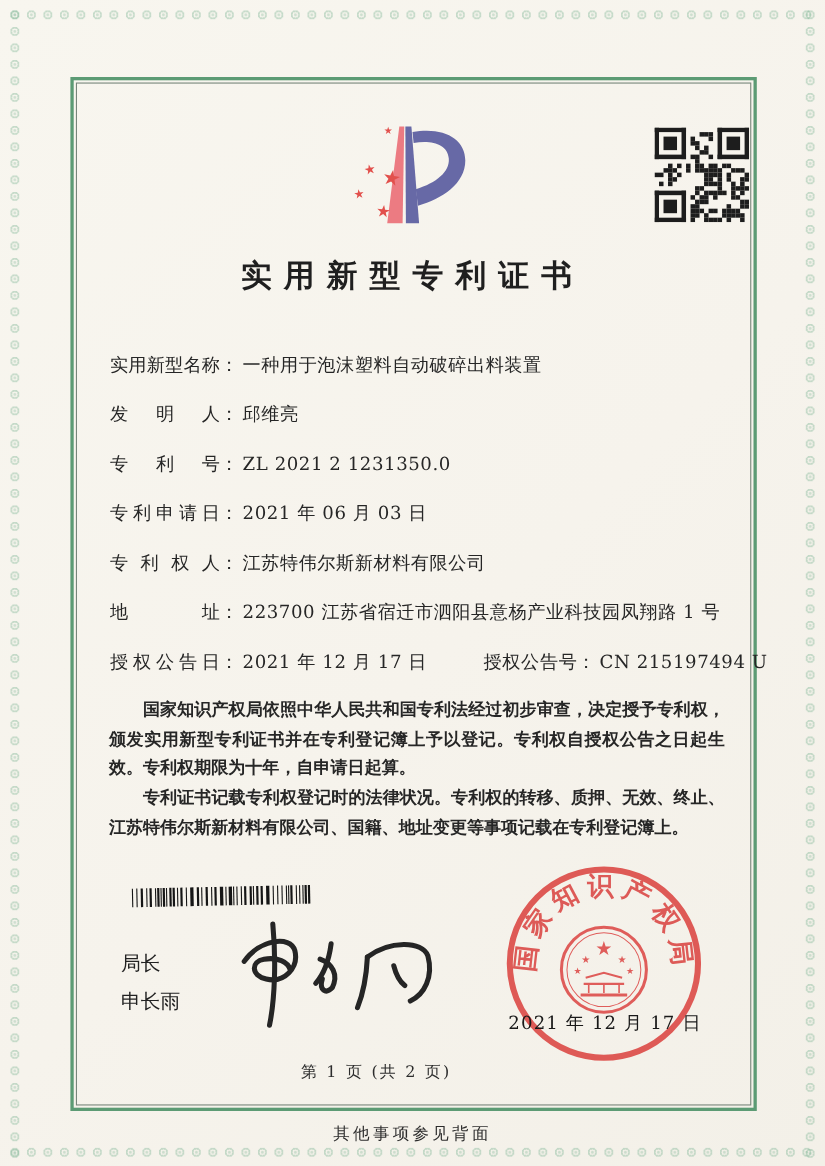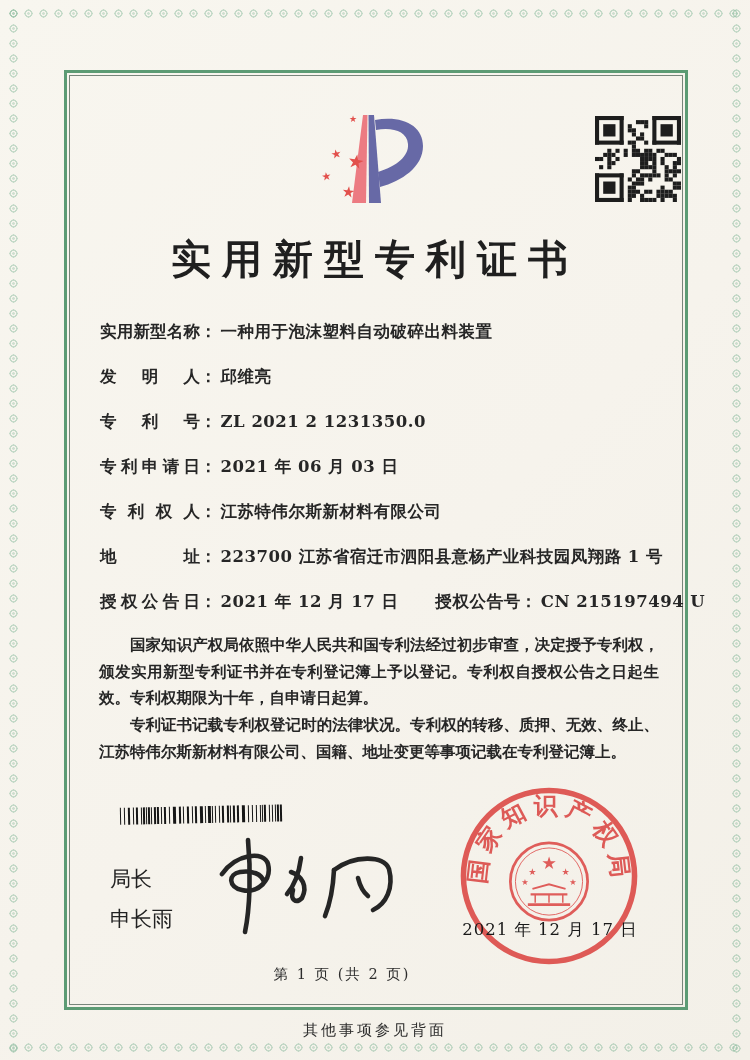--- a/index.html
+++ b/index.html
@@ -27,37 +27,37 @@
     background-size:15px 15px;}
   .lace-left{left:6px;} .lace-right{right:6px;}
   
   .frame{position:absolute;left:64px;top:70px;width:618px;height:934px;border:3px solid #5c9b74;}
   .frame-inner{position:absolute;inset:2px;border:1px solid #77857a;}
   
   .cert-no{position:absolute;left:98px;top:120px;font-size:16.5px;letter-spacing:3px;color:#2c2c2c;}
   .logo{position:absolute;left:303px;top:102px;width:152px;height:122px;}
   .qr{position:absolute;left:595px;top:116px;width:86px;height:86px;}
   .title{position:absolute;left:0;top:232px;width:750px;text-align:center;
-         font-size:40px;font-weight:bold;letter-spacing:11px;color:#1f1f1f;}
+         font-size:28px;font-weight:bold;letter-spacing:11px;color:#1f1f1f;}
   
   .fields{position:absolute;left:100px;top:321px;width:562px;font-size:16.5px;color:#262626;}
-  .frow{height:22px;margin-bottom:23px;white-space:nowrap;font-weight:bold;}
+  .frow{height:22px;margin-bottom:23px;white-space:nowrap;}
   .flabel{display:inline-block;width:100px;text-align:justify;text-align-last:justify;}
   .fcolon{display:inline-block;margin-right:4px;}
   .fvalue{letter-spacing:.5px;}
-  .grant-right{margin-left:31px;}
+  .grant-right{margin-left:46px;}
   .grant-right .flabel{width:85px;}
   
   .paras{position:absolute;left:99px;top:632px;width:560px;font-size:15.5px;line-height:1.72;color:#262626;text-align:justify;}
   .paras p{margin:0;text-indent:2em;font-weight:bold;}
   
   .barcode{position:absolute;left:120px;top:806px;width:178px;height:17px;transform:rotate(-1.2deg);font-size:0;}
   .barcode b{display:inline-block;height:100%;background:#161616;}
   
-  .signer{position:absolute;left:110px;top:860px;font-size:21px;color:#222;line-height:1.9;}
+  .signer{position:absolute;left:110px;top:860px;font-size:18px;color:#222;line-height:1.9;}
   .signature{position:absolute;left:198px;top:830px;width:212px;height:108px;}
   
   .seal{position:absolute;left:457px;top:784px;width:184px;height:184px;opacity:.93;}
   .seal-date{position:absolute;left:460px;top:919px;width:180px;text-align:center;
              font-size:16.5px;letter-spacing:1px;color:#191919;z-index:3;}
   
   .page-num{position:absolute;left:0;top:965px;width:684px;text-align:center;font-size:14.5px;letter-spacing:2px;color:#2c2c2c;}
   .back-note{position:absolute;left:0;top:1021px;width:750px;text-align:center;font-size:15px;letter-spacing:3px;color:#2c2c2c;}
 </style>
 </head>

